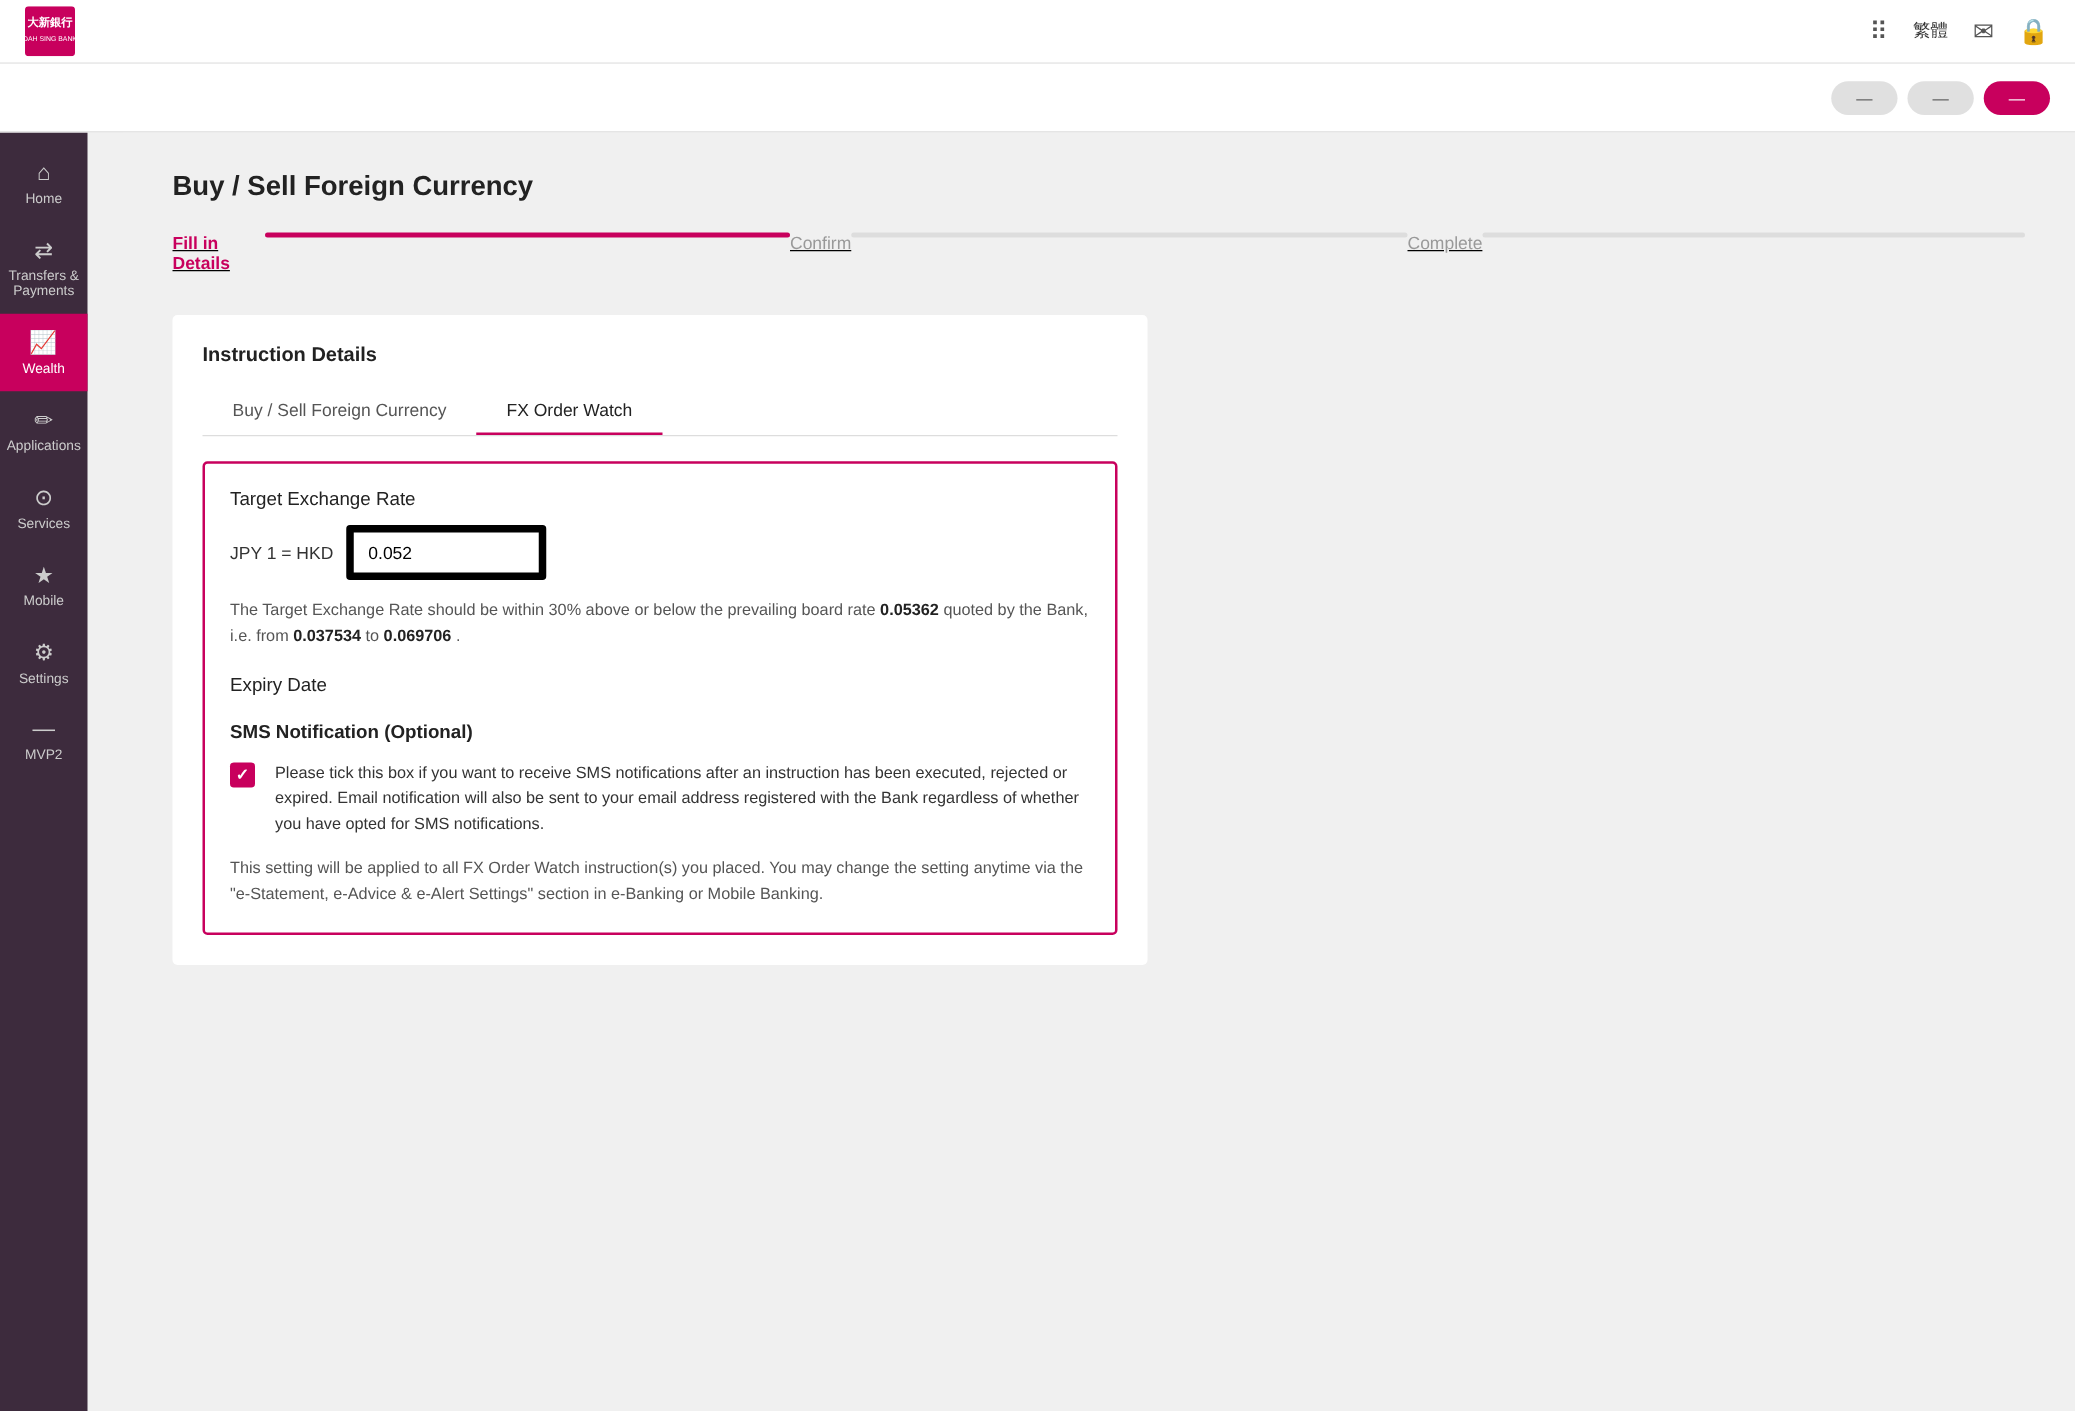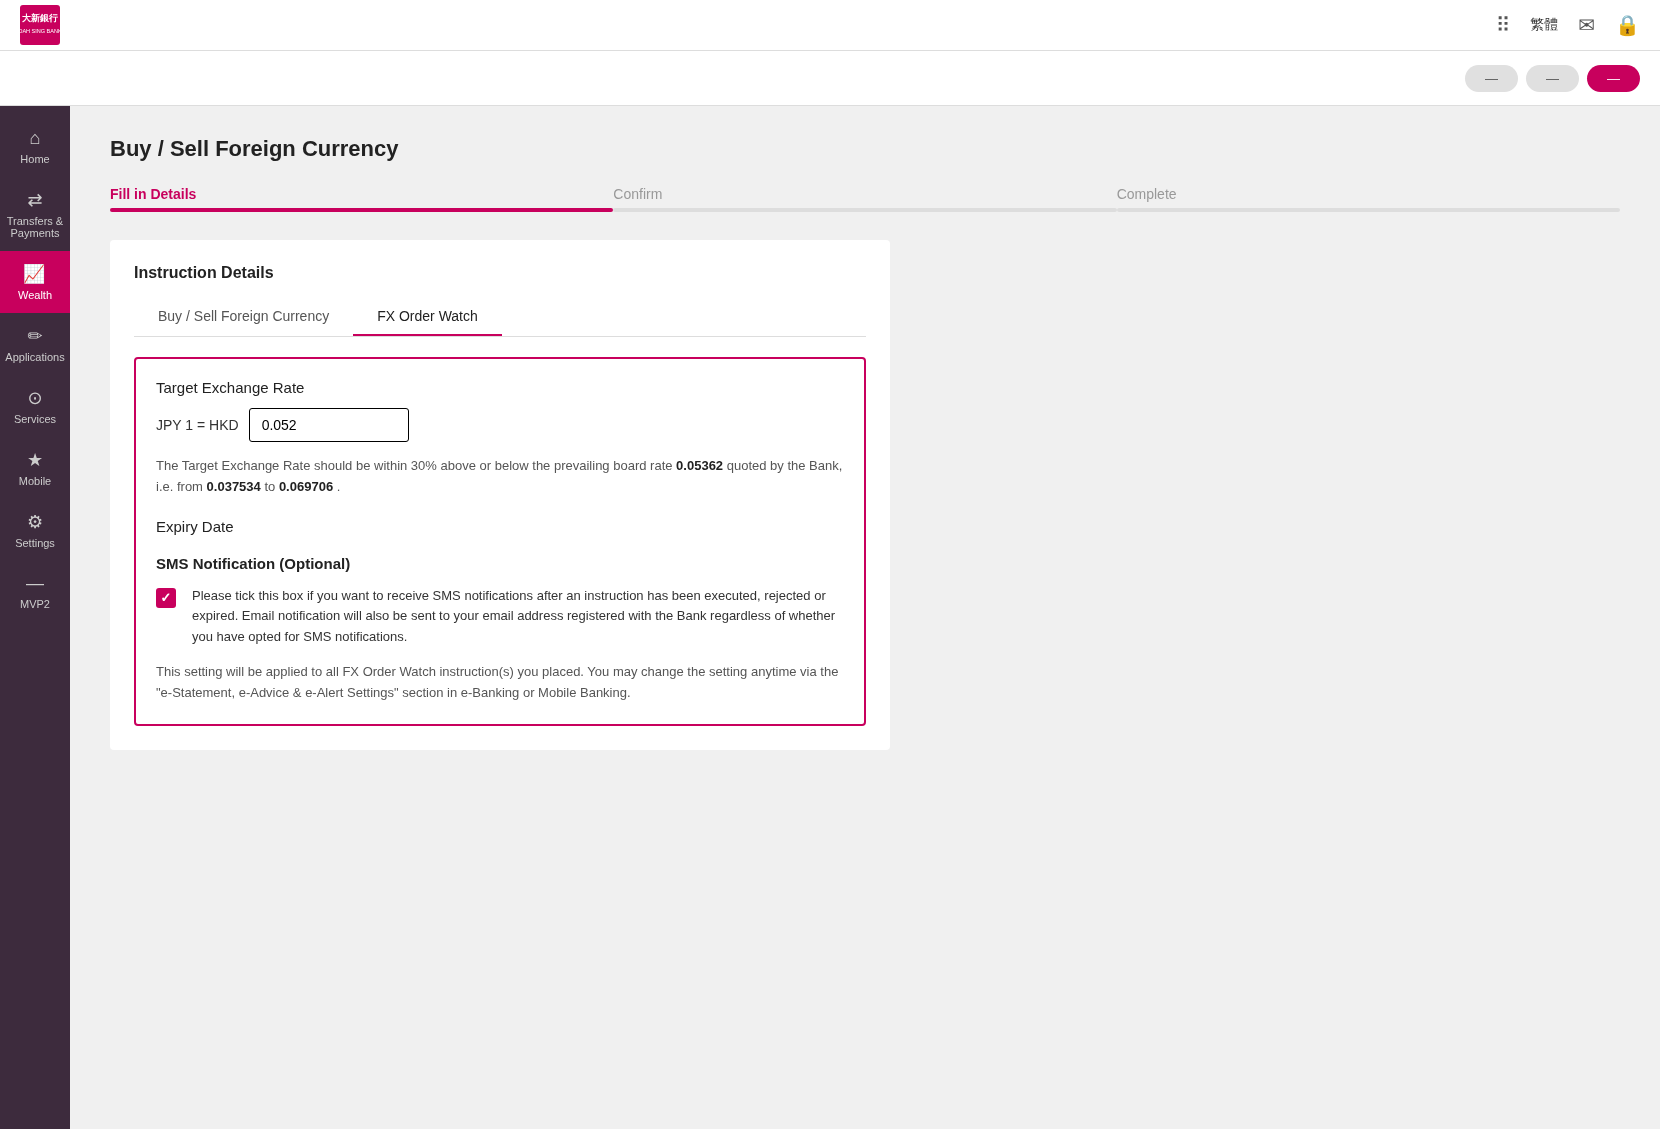--- a/index.html
+++ b/index.html
@@ -104,41 +104,42 @@
       color: #fff;
     }
     .sidebar-item .s-icon { font-size: 18px; }
 
     
     .main {
       flex: 1;
       background: #f0f0f0;
       overflow-y: auto;
       padding: 30px 40px;
+      margin-left: 28px;
     }
 
     .page-title {
       font-size: 22px;
       font-weight: bold;
       color: #222;
       margin-bottom: 24px;
     }
 
     
     .steps {
       display: flex;
       align-items: flex-start;
       margin-bottom: 28px;
       gap: 0;
     }
     .step {
       display: flex;
-      flex-direction: column;
       align-items: flex-start;
       flex: 1;
+      text-decoration: underline;
     }
     .step-label {
       font-size: 14px;
       color: #999;
       margin-bottom: 6px;
     }
     .step-label.active { color: #c8005d; font-weight: bold; }
     .step-bar {
       height: 4px;
       width: 100%;
@@ -205,21 +206,21 @@
       align-items: center;
       gap: 10px;
       margin-bottom: 14px;
     }
     .rate-prefix {
       font-size: 14px;
       color: #333;
       white-space: nowrap;
     }
     .rate-input {
-      border: 1px solid #000000;
+      border: 6px solid #000000;
       border-radius: 3px;
       padding: 8px 12px;
       font-size: 14px;
       width: 160px;
       outline: none;
     }
 
     .hint-text {
       font-size: 13px;
       color: #555;

